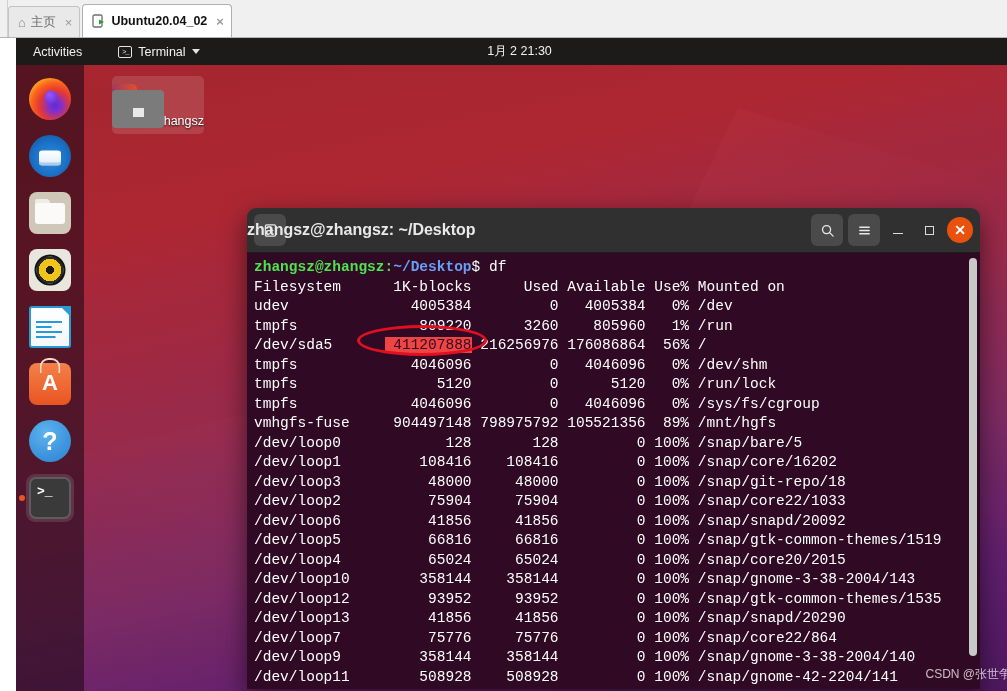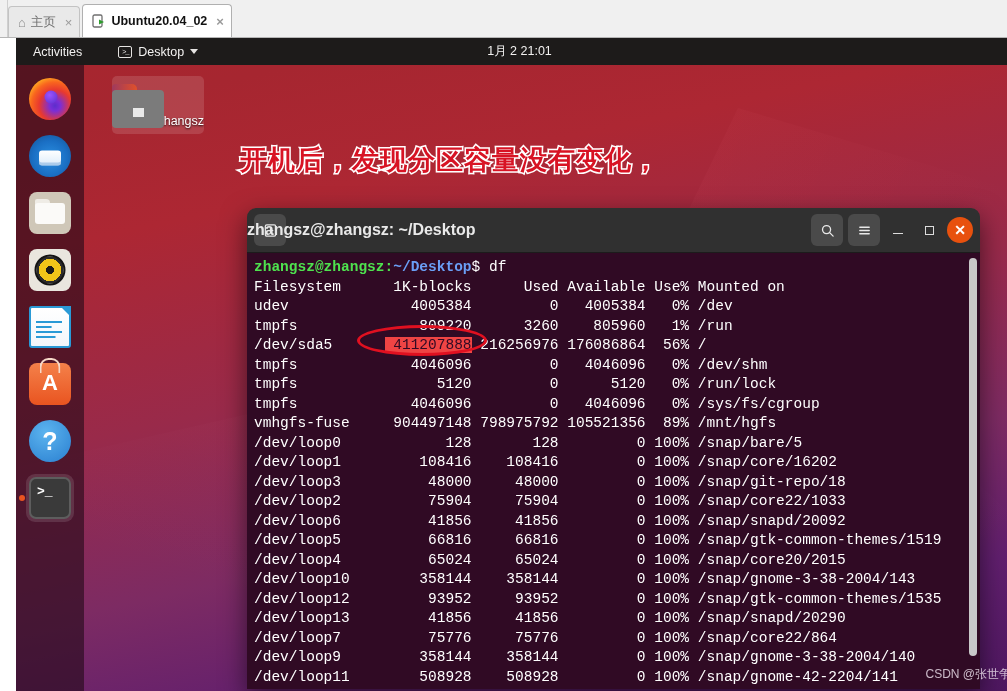--- a/index.html
+++ b/index.html
@@ -375,24 +375,24 @@
   <div class="desktop">
 
     <div class="wp-shape wp1"></div>
     <div class="wp-shape wp2"></div>
     <div class="wp-shape wp3"></div>
 
     <div class="topbar">
       <div class="activities">Activities</div>
       <div class="appmenu">
         <span class="term-mini-icon">&gt;_</span>
-        <span>Desktop</span>
+        <span>Terminal</span>
         <span class="caret-down"></span>
       </div>
-      <div class="clock">1月 2  21:01</div>
+      <div class="clock">1月 2  21:30</div>
     </div>
 
     <div class="dock">
       <div class="dock-item">
         <div class="app-ico ico-firefox"></div>
       </div>
       <div class="dock-item">
         <div class="app-ico ico-thunderbird"></div>
       </div>
       <div class="dock-item">
@@ -417,23 +417,20 @@
 
     <div class="desk-icon selected" style="left:96px; top:38px;">
       <div class="folder-ico">
         <div class="tabtop"></div>
         <div class="body"></div>
       </div>
       <div class="label">zhangsz</div>
     </div>
 
 
-    <div class="annot-text">
-      <span>开机后，发现分区容量没有变化，</span>
-    </div>
 
     <div class="terminal-win">
 
       <div class="term-header">
         <div class="hdr-btn">
           <svg viewBox="0 0 16 16" width="15" height="15">
             <rect x="2.5" y="2" width="11" height="12" rx="1.5" fill="none" stroke="#e8e8e8" stroke-width="1.3"></rect>
             <path d="M8 5.5v5M5.5 8h5" stroke="#e8e8e8" stroke-width="1.3" stroke-linecap="round"></path>
           </svg>
         </div>

